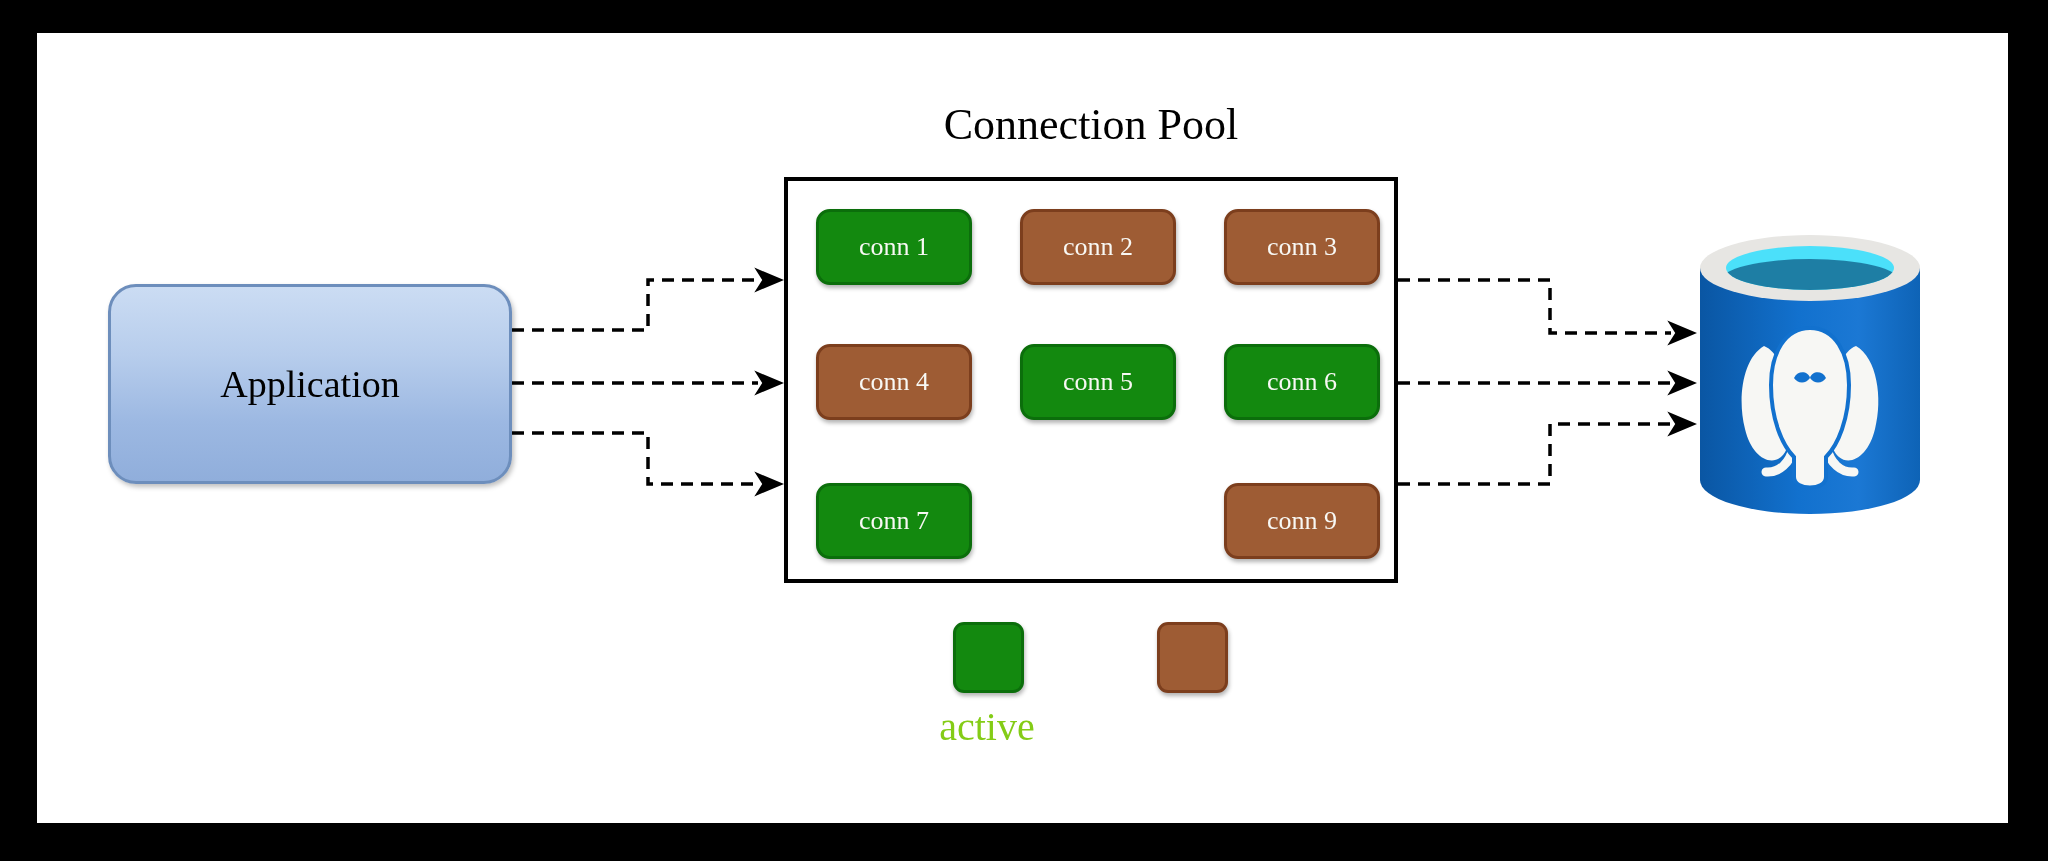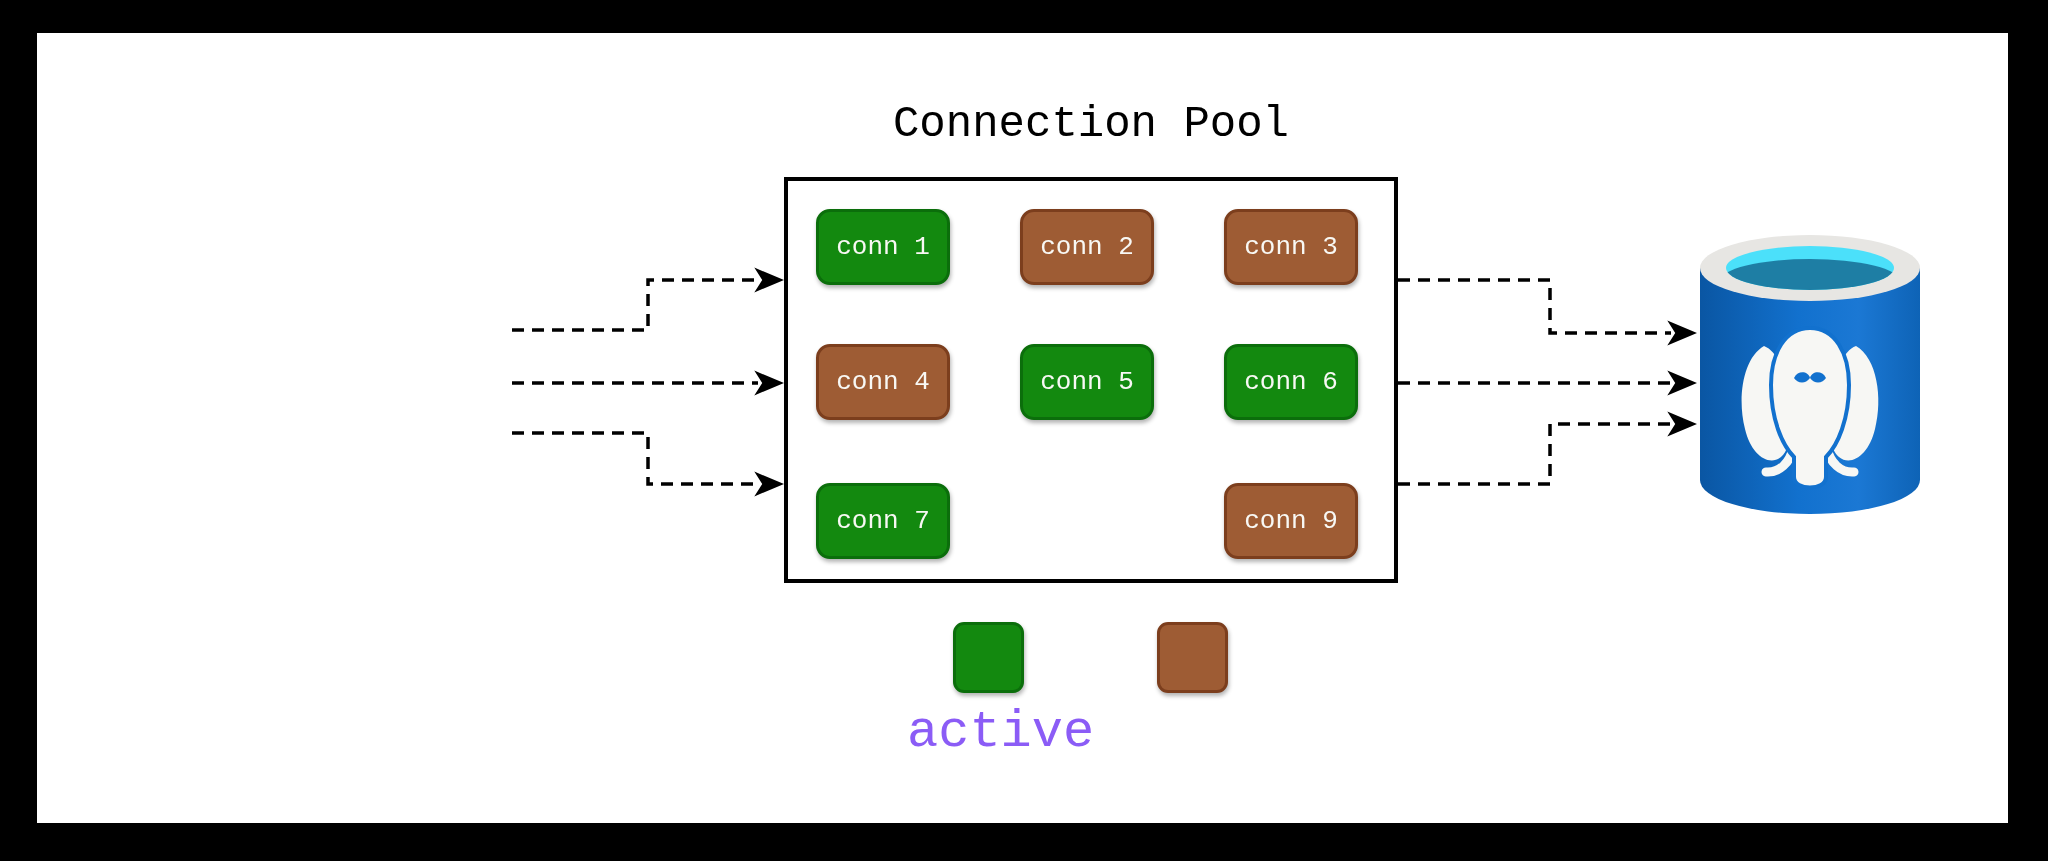--- a/index.html
+++ b/index.html
@@ -1,64 +1,67 @@
 <!DOCTYPE html>
 <html><head>
 <meta charset="utf-8">
 <style>
   html,body{margin:0;padding:0;background:#000;}
   .stage{position:relative;width:2048px;height:861px;background:#000;overflow:hidden;
-         font-family:Liberation Mono, monospace;}
+         font-family:Liberation Serif, serif;}
   .canvas{position:absolute;left:37px;top:33px;width:1971px;height:790px;background:#ffffff;}
 
   .title{position:absolute;left:784px;top:99px;width:614px;text-align:center;
          font-size:44px;color:#000;}
 
   .app{position:absolute;left:108px;top:284px;width:404px;height:200px;box-sizing:border-box;
        border:3px solid #6d8ebc;border-radius:28px;
        background:linear-gradient(to bottom,#cbdcf3 0%,#b7cdec 35%,#9cb8e2 70%,#90aedb 100%);
        display:flex;align-items:center;justify-content:center;
        box-shadow:2px 3px 5px rgba(0,0,0,0.25);}
   .app-label{font-size:38px;color:#000;}
 
   .pool{position:absolute;left:784px;top:177px;width:614px;height:406px;box-sizing:border-box;
         border:4px solid #000;background:#fff;}
 
-  .conn{position:absolute;width:134px;height:76px;box-sizing:border-box;border-radius:14px;
+  .conn{position:absolute;width:156px;height:76px;box-sizing:border-box;border-radius:14px;
         display:flex;align-items:center;justify-content:center;
         border:3px solid transparent;box-shadow:1px 3px 4px rgba(0,0,0,0.3);}
   .conn[data-state="active"]{background:#13890f;border-color:#0b6e0b;}
   .conn[data-state="idle"]{background:#9e5c34;border-color:#7c3e1d;text-align:center;}
   .conn-label{color:#f8f8f4;font-size:26px;}
   .c1{left:816px;top:209px}.c2{left:1020px;top:209px}.c3{left:1224px;top:209px}
   .c4{left:816px;top:344px}.c5{left:1020px;top:344px}.c6{left:1224px;top:344px}
   .c7{left:816px;top:483px}.c8{left:1020px;top:483px}.c9{left:1224px;top:483px}
 
   .arrows{position:absolute;left:0;top:0;width:2048px;height:861px;pointer-events:none;}
 
   .db{position:absolute;left:1686px;top:226px;width:248px;height:300px;}
 
   .legend-swatch{position:absolute;width:71px;height:71px;box-sizing:border-box;border-radius:11px;
         border:3px solid transparent;box-shadow:1px 3px 4px rgba(0,0,0,0.3);}
   .legend-swatch[data-state="active"]{background:#13890f;border-color:#0b6e0b;}
   .legend-swatch[data-state="idle"]{background:#9e5c34;border-color:#7c3e1d;}
   .sw-active{left:953px;top:622px;}
   .sw-idle{left:1157px;top:622px;}
-  .legend-label{position:absolute;width:160px;text-align:center;font-size:52px;color:#8b5cf6;}
+  .legend-label{position:absolute;width:160px;text-align:center;font-size:40px;color:#84cc16;}
   .lb-active{left:907px;top:703px;}
   .lb-idle{left:1111px;top:698px;}
 </style>
 </head>
 <body>
 
 <div class="stage">
   <div class="canvas"></div>
 
   <div class="title">Connection Pool</div>
 
+  <div class="app">
+    <span class="app-label">Application</span>
+  </div>
 
   <svg class="arrows" viewBox="0 0 2048 861" xmlns="http://www.w3.org/2000/svg">
     <defs>
       <marker id="arrow" viewBox="0 0 12 10" refX="1.5" refY="5" markerWidth="8.5" markerHeight="7.5" orient="auto" markerUnits="strokeWidth">
         <path d="M0,0 L12,5 L0,10 L3.2,5 Z" fill="#000"></path>
       </marker>
     </defs>
     <g fill="none" stroke="#000" stroke-width="3.5" stroke-dasharray="12 8">
       <path d="M512,330 H648 V280 H758" marker-end="url(#arrow)"></path>
       <path d="M512,383 H758" marker-end="url(#arrow)"></path>

